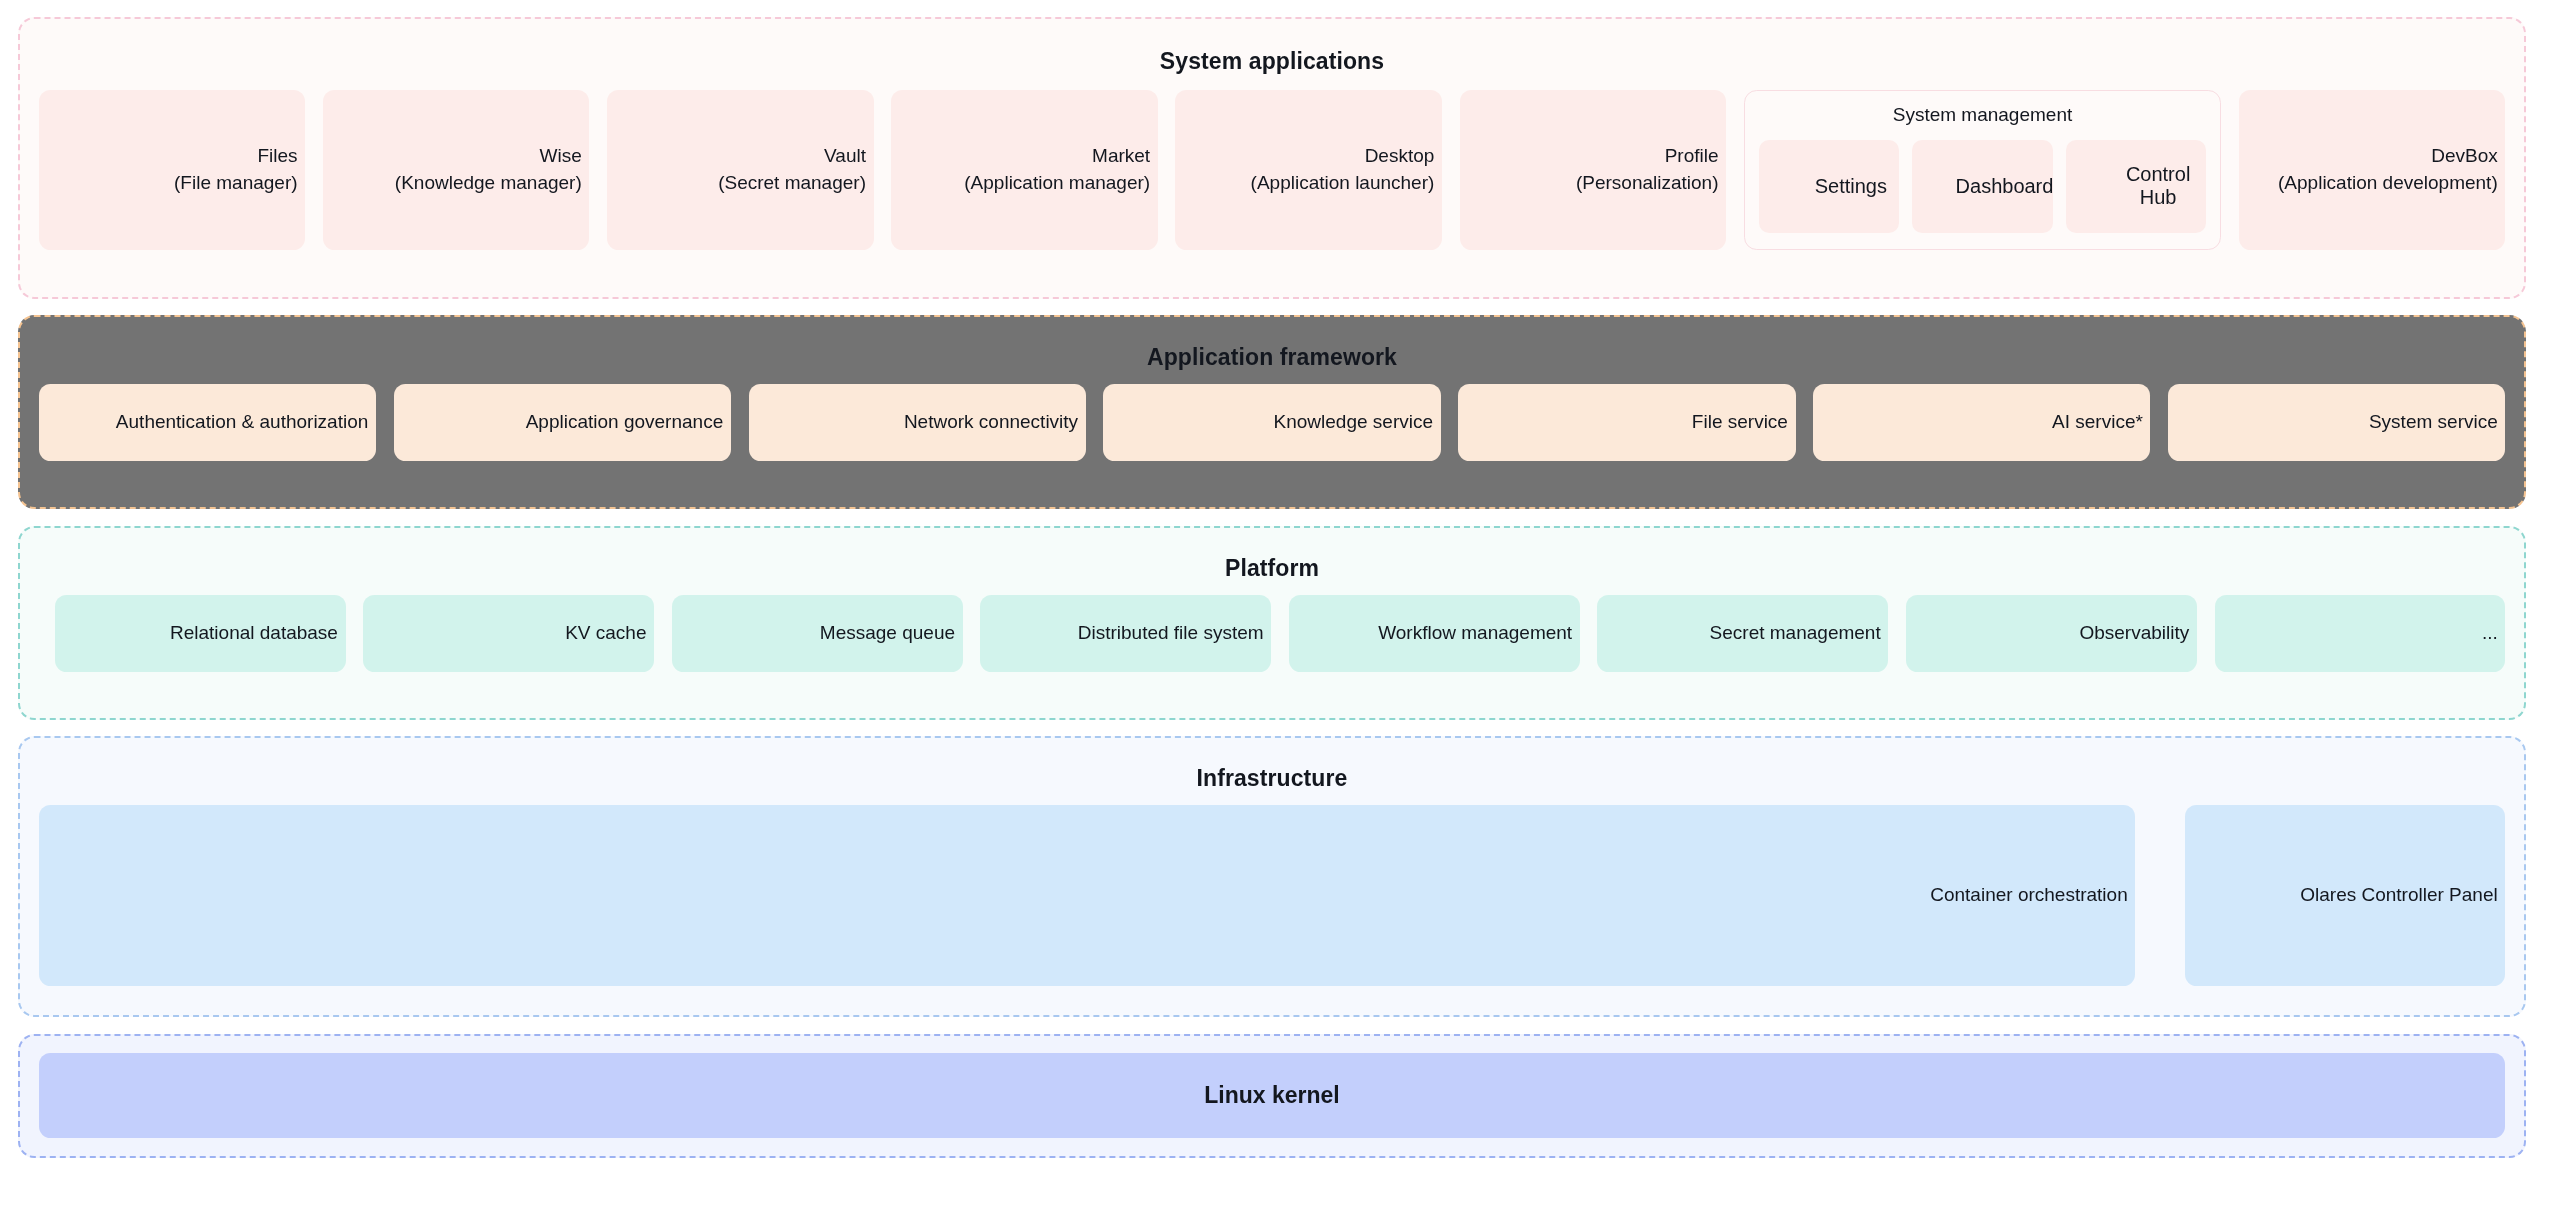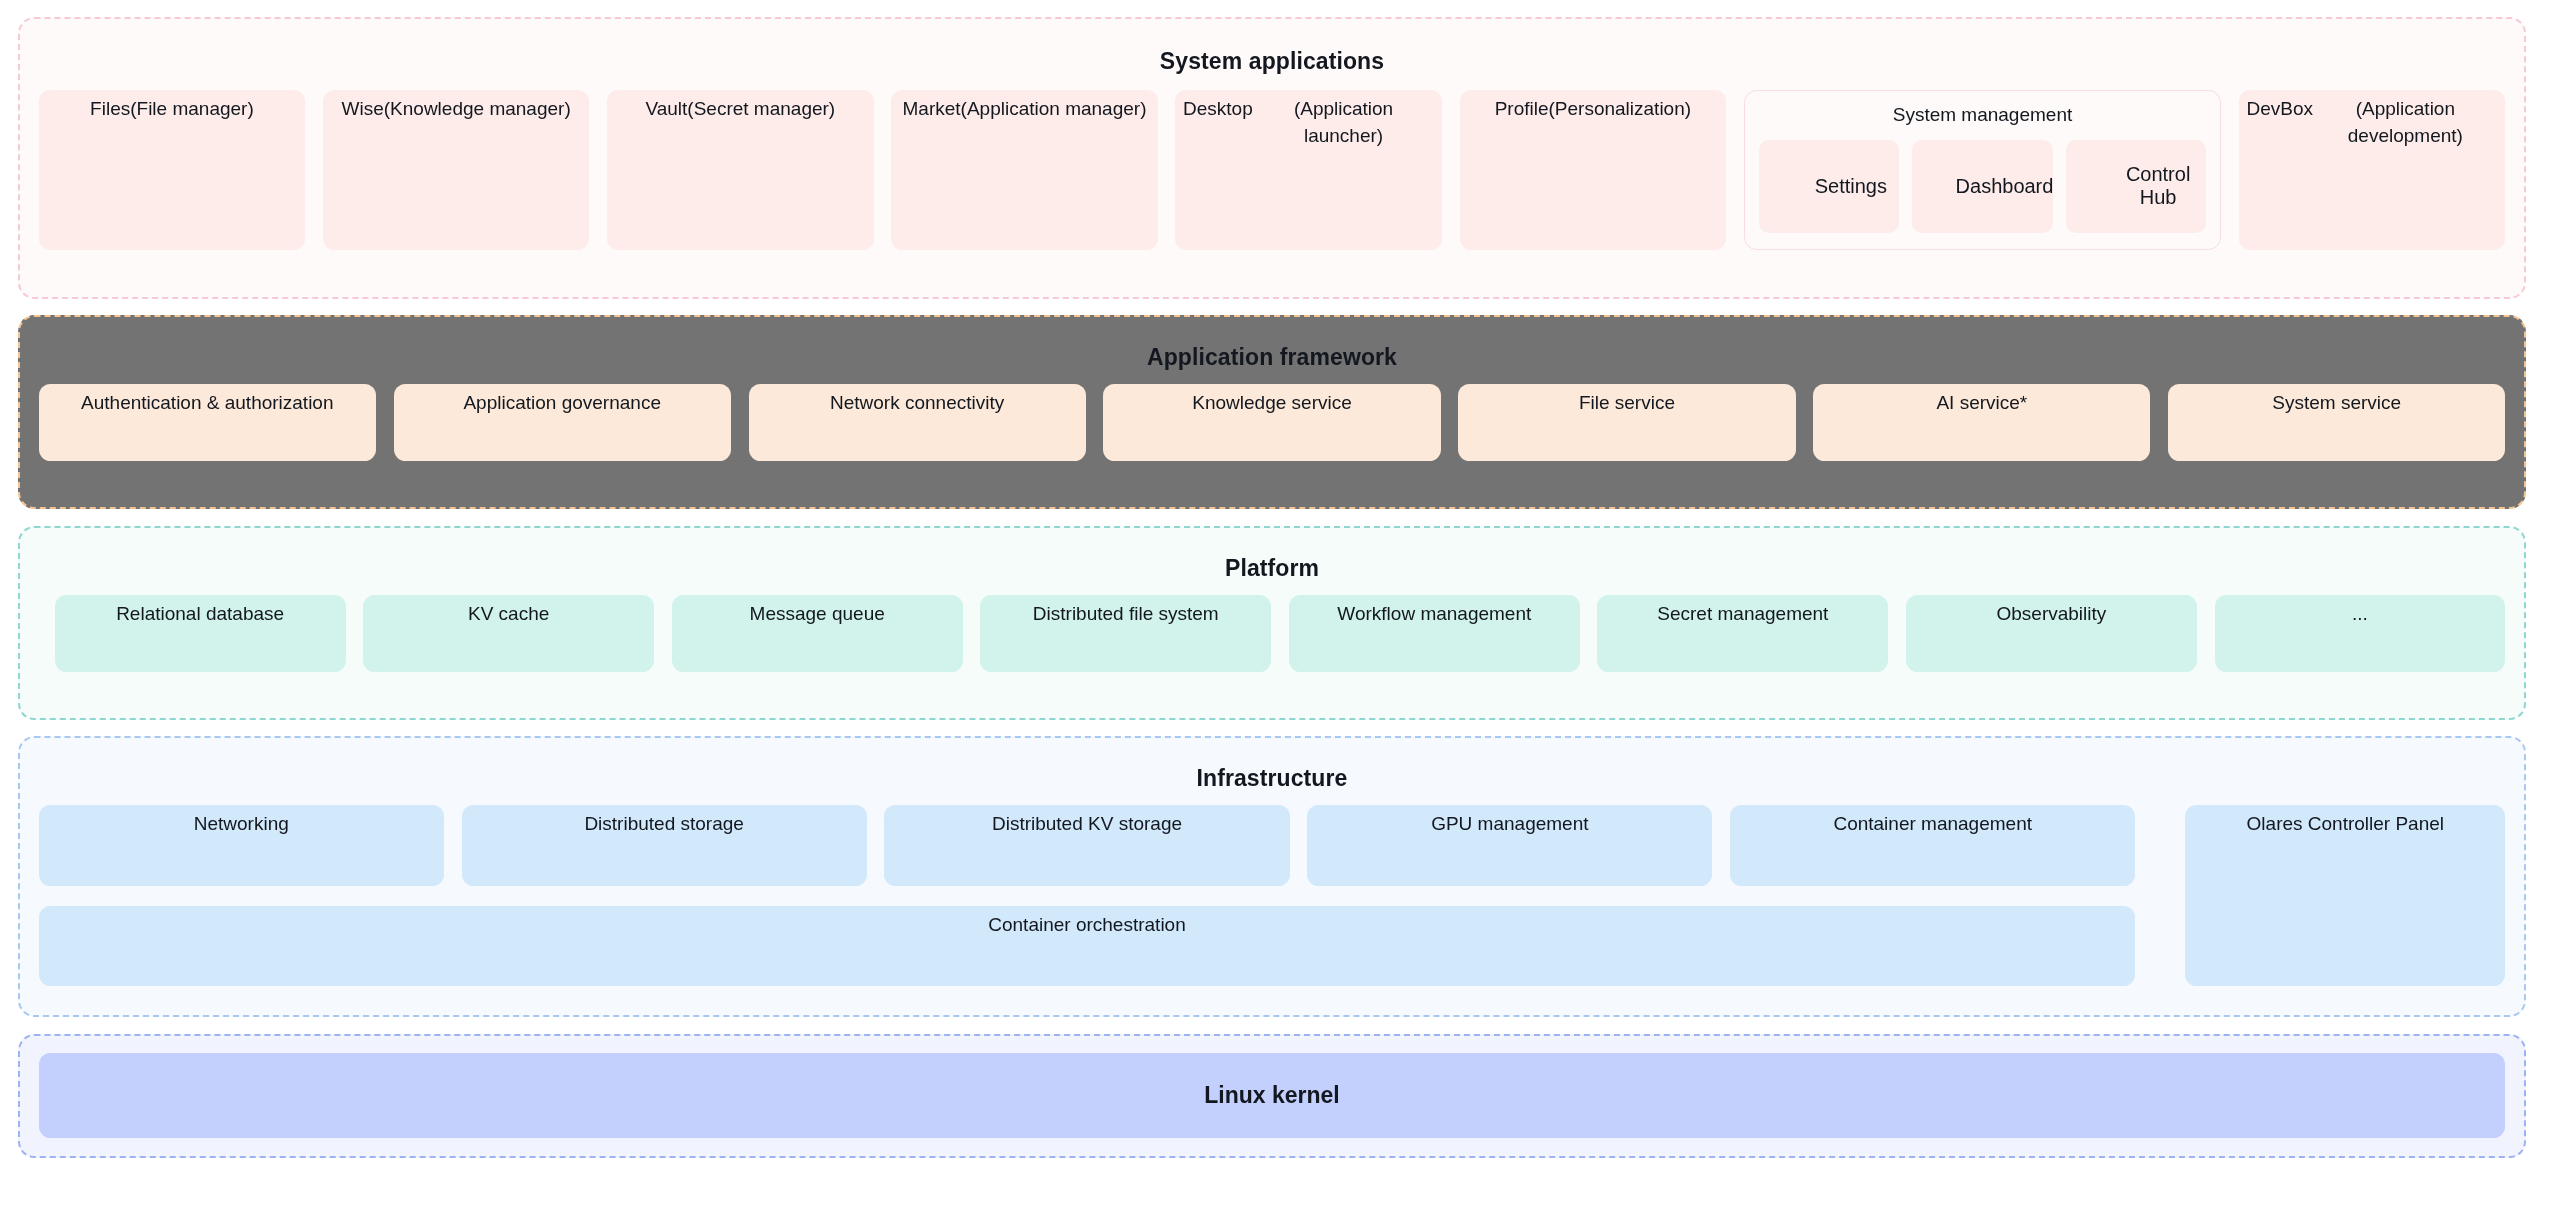--- a/index.html
+++ b/index.html
@@ -43,21 +43,22 @@
 
   .row {
     display: flex;
     width: 100%;
     align-items: stretch;
   }
 
   .card {
     border-radius: 11.4px;
     display: flex;
-    align-items: flex-start;
+    flex-direction: column;
+    align-items: flex-end;
     justify-content: center;
     text-align: center;
     font-size: 19px;
     color: #13171f;
     line-height: 1.42;
     padding: 6.3px 7.6px;
   }
 
   .card .sub { display: block; }
 
@@ -263,27 +264,20 @@
       <div class="card pf-card">Observability</div>
       <div class="card pf-card">...</div>
     </div>
   </section>
 
   <section class="layer" id="layer-infra">
     <div class="layer-title">Infrastructure</div>
     <div class="infra-body">
       <div class="infra-left">
         <div class="infra-row">
-          <div class="card infra-card">Networking</div>
-          <div class="card infra-card">Distributed storage</div>
-          <div class="card infra-card">Distributed KV storage</div>
-          <div class="card infra-card">GPU management</div>
-          <div class="card infra-card">Container management</div>
-        </div>
-        <div class="infra-row">
           <div class="card infra-wide">Container orchestration</div>
         </div>
       </div>
       <div class="card infra-tall">Olares Controller Panel</div>
     </div>
   </section>
 
   <section class="layer" id="layer-kernel">
     <div class="kernel-card">Linux kernel</div>
   </section>

